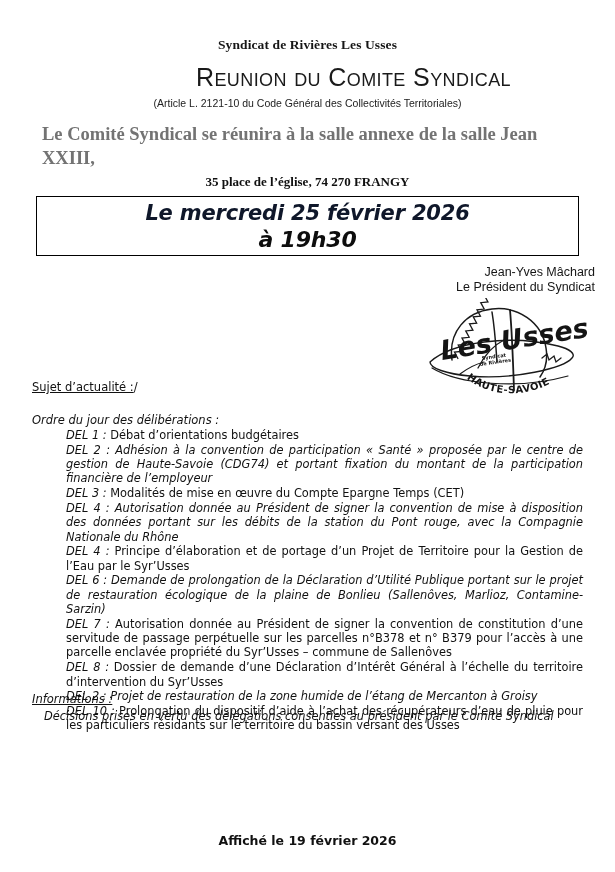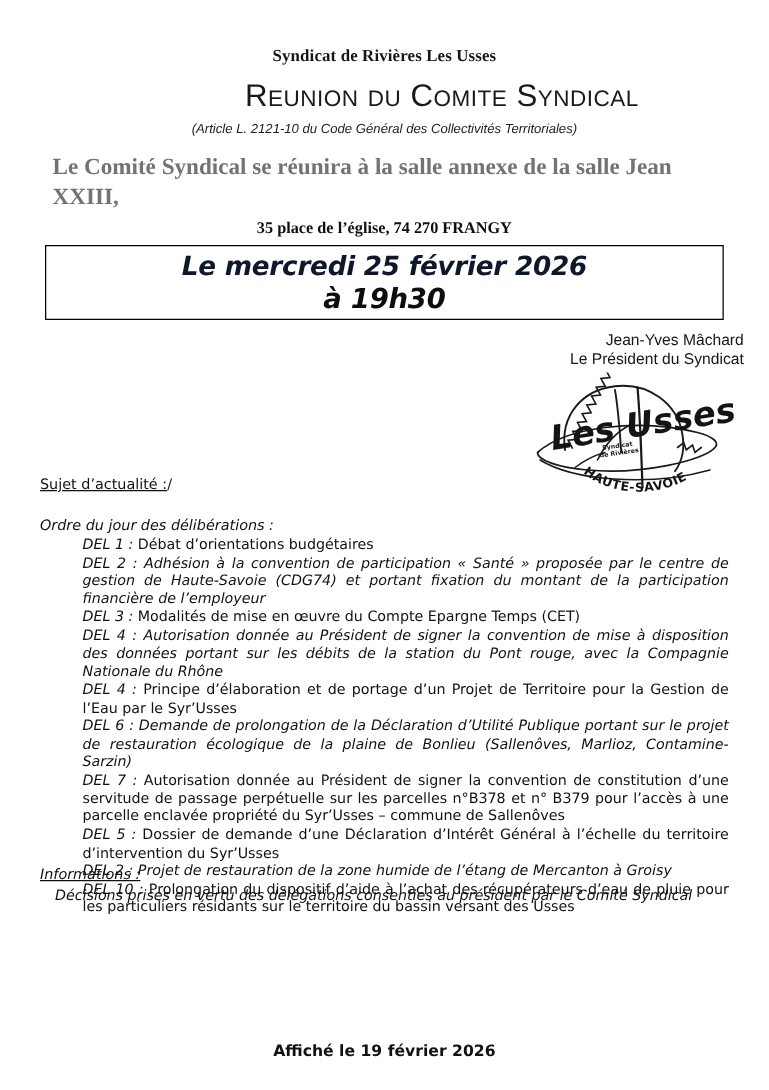--- a/index.html
+++ b/index.html
@@ -56,21 +56,20 @@
 
   .legal-ref {
     position: absolute;
     top: 97px;
     left: 0;
     width: 615px;
     text-align: center;
     font-family: "Liberation Sans", sans-serif;
     font-size: 10.5px;
     color: #222222;
-    font-style: italic;
   }
 
   .meeting-place {
     position: absolute;
     top: 122px;
     left: 42px;
     width: 531px;
     text-align: left;
     font-family: "Liberation Serif", serif;
     font-weight: bold;
@@ -294,21 +293,21 @@
   <div class="ordre-head">Ordre du jour des délibérations :</div>
 
   <ul class="del-list">
     <li><span class="tag">DEL 1 :</span> <span>Débat d’orientations budgétaires</span></li>
     <li class="it"><span class="tag">DEL 2 :</span> <span>Adhésion à la convention de participation « Santé » proposée par le centre de gestion de Haute-Savoie (CDG74) et portant fixation du montant de la participation financière de l’employeur</span></li>
     <li><span class="tag">DEL 3 :</span> <span>Modalités de mise en œuvre du Compte Epargne Temps (CET)</span></li>
     <li class="it"><span class="tag">DEL 4 :</span> <span>Autorisation donnée au Président de signer la convention de mise à disposition des données portant sur les débits de la station du Pont rouge, avec la Compagnie Nationale du Rhône</span></li>
     <li><span class="tag">DEL 4 :</span> <span>Principe d’élaboration et de portage d’un Projet de Territoire pour la Gestion de l’Eau par le Syr’Usses</span></li>
     <li class="it"><span class="tag">DEL 6 :</span> <span>Demande de prolongation de la Déclaration d’Utilité Publique portant sur le projet de restauration écologique de la plaine de Bonlieu (Sallenôves, Marlioz, Contamine-Sarzin)</span></li>
     <li><span class="tag">DEL 7 :</span> <span>Autorisation donnée au Président de signer la convention de constitution d’une servitude de passage perpétuelle sur les parcelles n°B378 et n° B379 pour l’accès à une parcelle enclavée propriété du Syr’Usses – commune de Sallenôves</span></li>
-    <li><span class="tag">DEL 5 :</span> <span>Dossier de demande d’une Déclaration d’Intérêt Général à l’échelle du territoire d’intervention du Syr’Usses</span></li>
+    <li><span class="tag">DEL 8 :</span> <span>Dossier de demande d’une Déclaration d’Intérêt Général à l’échelle du territoire d’intervention du Syr’Usses</span></li>
     <li class="it"><span class="tag">DEL 2 :</span> <span>Projet de restauration de la zone humide de l’étang de Mercanton à Groisy</span></li>
     <li><span class="tag">DEL 10 :</span> <span>Prolongation du dispositif d’aide à l’achat des récupérateurs d’eau de pluie pour les particuliers résidants sur le territoire du bassin versant des Usses</span></li>
   </ul>
 
   <div class="infos-head">Informations :</div>
   <div class="infos-body">Décisions prises en vertu des délégations consenties au président par le Comité Syndical</div>
 
   <div class="footer">Affiché le 19 février 2026</div>
 
 </div>

